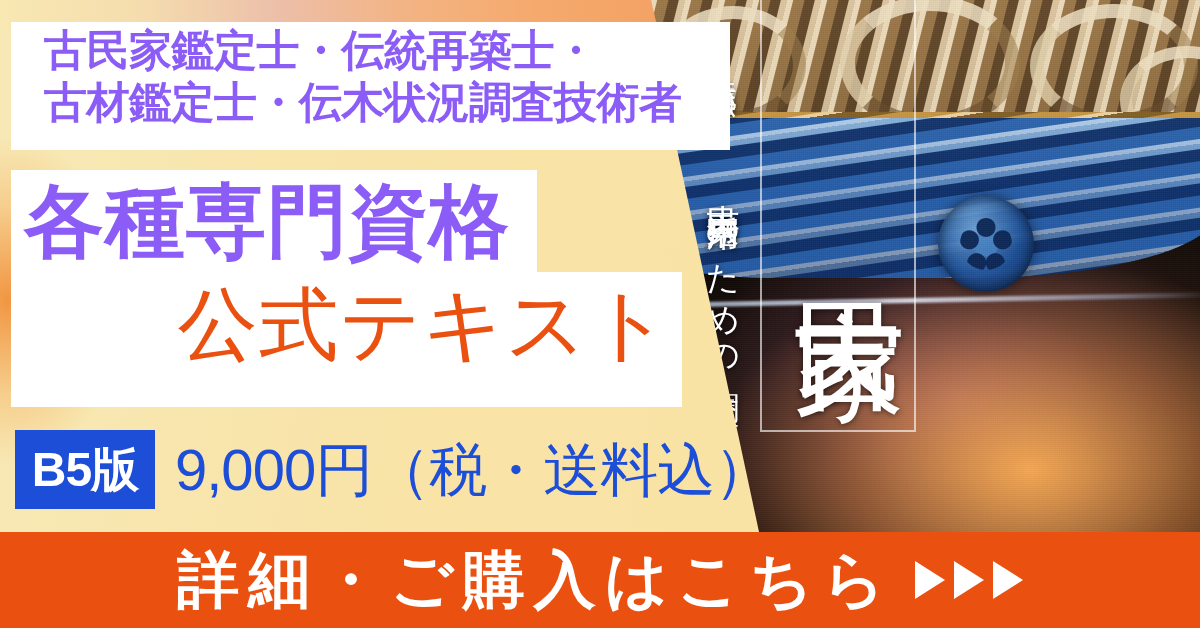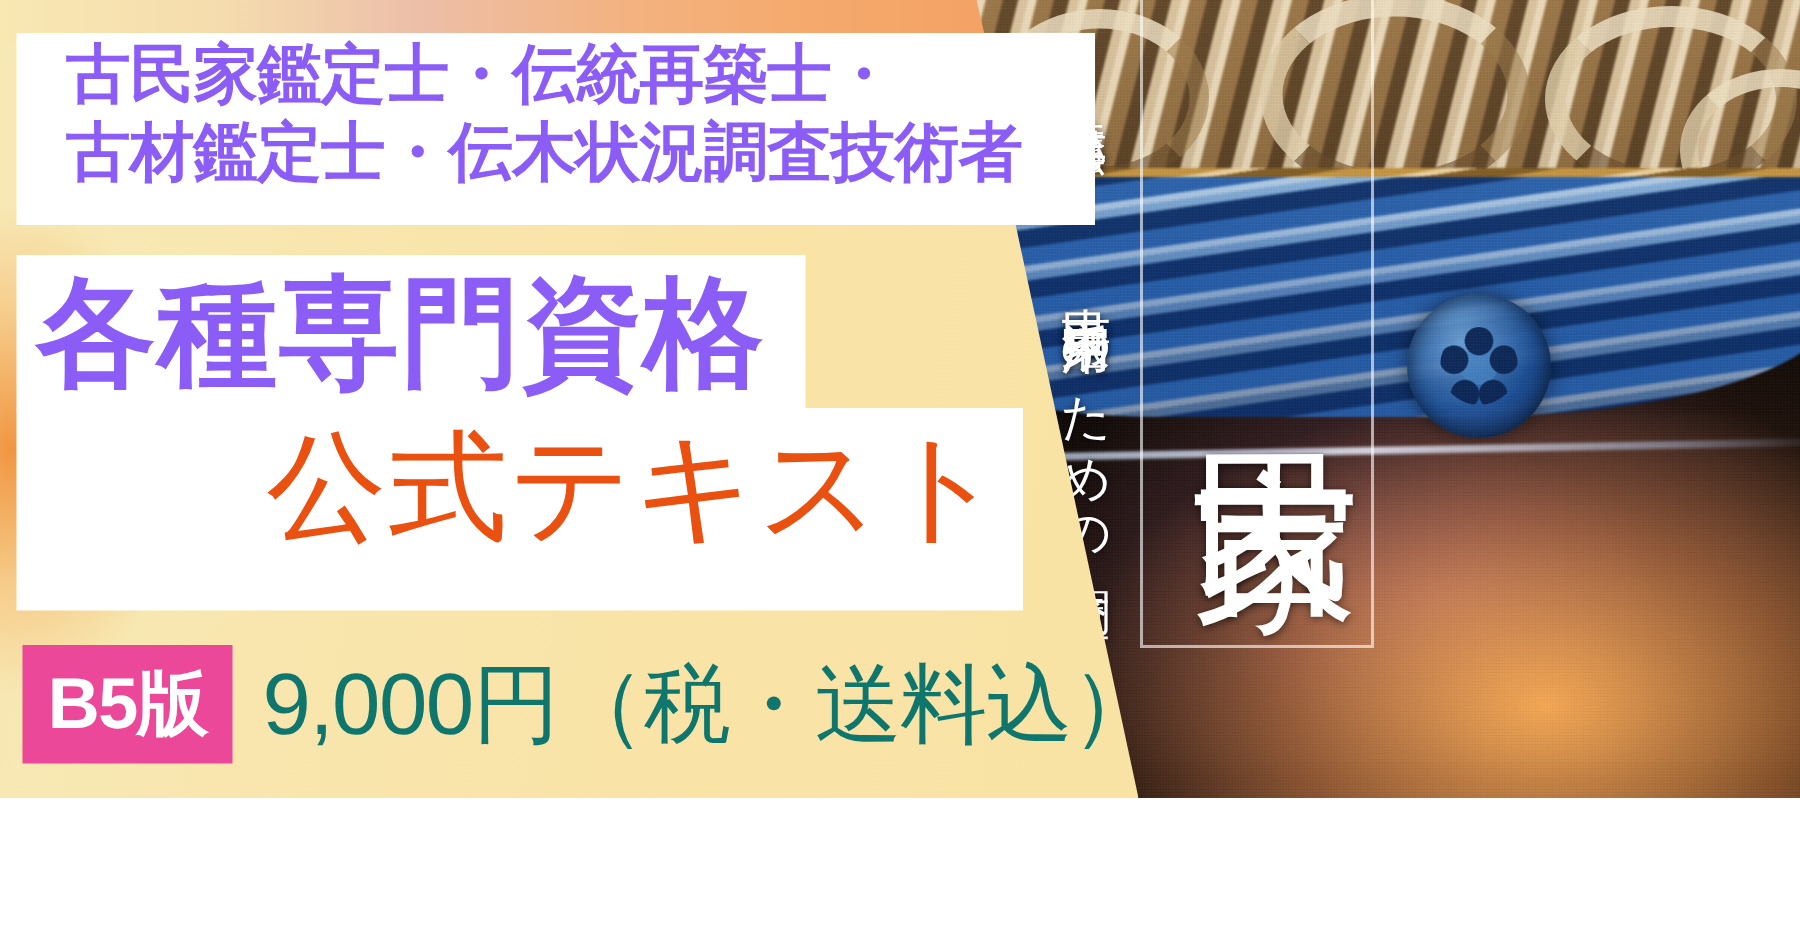--- a/index.html
+++ b/index.html
@@ -241,36 +241,36 @@
     font-weight: normal;
     line-height: 1;
     letter-spacing: 1px;
   }
 
   
   #size-badge {
     position: absolute;
     left: 15px; top: 430px;
     width: 140px; height: 79px;
-    background: #ec4899;
+    background: #1d4ed8;
     display: flex;
     align-items: center;
     justify-content: center;
   }
   #size-badge-label {
     color: #ffffff;
     font-size: 48px;
     font-weight: bold;
     line-height: 1;
     letter-spacing: -1px;
   }
   #price-text {
     position: absolute;
     left: 175px; top: 434px;
-    color: #0f766e;
+    color: #1d4ed8;
     font-size: 58px;
     font-weight: normal;
     line-height: 1.25;
     letter-spacing: -1px;
     white-space: nowrap;
   }
 
   
   #cta-bar {
     position: absolute;
@@ -338,14 +338,22 @@
   <div id="headline-box-a"></div>
   <div id="headline-box-b"></div>
   <div id="headline-line-1">各種専門資格</div>
   <div id="headline-line-2">公式テキスト</div>
 
   <div id="size-badge">
     <span id="size-badge-label">B5版</span>
   </div>
   <div id="price-text">9,000円（税・送料込）</div>
 
+  <div id="cta-bar">
+    <span id="cta-label">詳細・ご購入はこちら</span>
+    <span id="cta-arrows">
+      <span class="arrow-glyph"></span>
+      <span class="arrow-glyph"></span>
+      <span class="arrow-glyph"></span>
+    </span>
+  </div>
 
 </div>
 
 </body></html>

